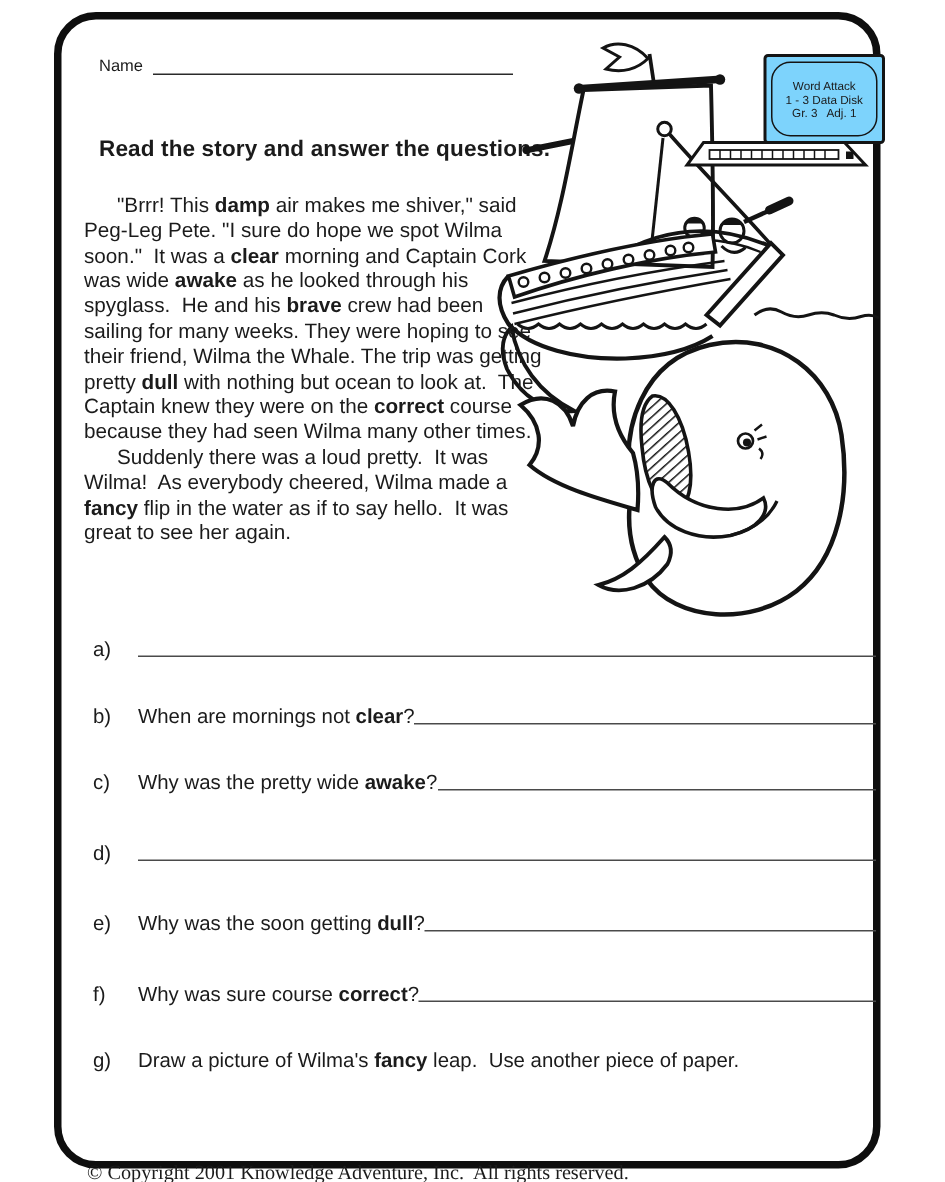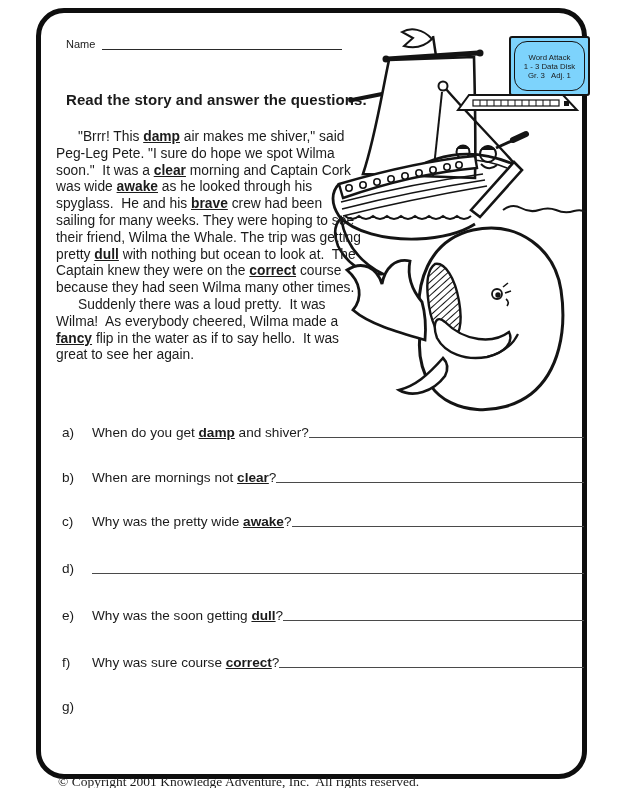--- a/index.html
+++ b/index.html
@@ -5,21 +5,21 @@
   html,body{margin:0;padding:0;background:#ffffff;}
   body{width:630px;height:788px;position:relative;overflow:hidden;
        font-family:"Liberation Sans", sans-serif;color:#1b1b1b;}
   .frame{position:absolute;left:36px;top:8px;width:551px;height:771px;
          border:5px solid #0e0e0e;border-radius:28px;box-sizing:border-box;background:#fff;}
   .name-row{position:absolute;left:66px;top:34px;font-size:11px;display:flex;align-items:flex-end;}
   .name-line{display:inline-block;width:240px;border-bottom:1.7px solid #2a2a2a;margin-left:7px;height:15px;}
   .instruction{position:absolute;left:66px;top:91px;font-size:15px;font-weight:bold;letter-spacing:.1px;}
   .story{position:absolute;left:56px;top:129px;width:308px;font-size:13.8px;line-height:16.8px;}
   .story p{margin:0;text-indent:22px;white-space:pre-wrap;}
-  .b{font-weight:bold;text-decoration:underline;}
+  .b{font-weight:bold;}
   .q-row{position:absolute;left:62px;right:46px;display:flex;align-items:flex-end;font-size:13.6px;}
   .q-label{flex:0 0 30px;}
   .q-text{white-space:pre;}
   .q-line{flex:1 1 auto;min-width:0;border-bottom:1.6px solid #4a4a4a;margin-bottom:2px;height:14px;}
   .footer{position:absolute;left:58px;top:774px;font-family:"Liberation Serif", serif;
           font-size:13.5px;white-space:pre;}
   .illustration{position:absolute;left:325px;top:26px;width:270px;height:392px;}
   .monitor{position:absolute;left:478px;top:36px;width:81px;height:60px;box-sizing:border-box;
            border:2.5px solid #141414;border-radius:3px;background:#7dd3fc;margin-left:31px;}
   .screen{position:absolute;left:3px;top:3px;right:3px;bottom:3px;border:1.8px solid #141414;
@@ -143,21 +143,20 @@
   <rect x="108" y="7" width="5" height="5" fill="#141414"></rect>
 </svg>
 
 <div class="story">
   <p><span>"Brrr! This </span><span class="b">damp</span><span> air makes me shiver," said Peg-Leg Pete. "I sure do hope we spot Wilma soon."  It was a </span><span class="b">clear</span><span> morning and Captain Cork was wide </span><span class="b">awake</span><span> as he looked through his spyglass.  He and his </span><span class="b">brave</span><span> crew had been sailing for many weeks. They were hoping to see their friend, Wilma the Whale. The trip was getting pretty </span><span class="b">dull</span><span> with nothing but ocean to look at.  The Captain knew they were on the </span><span class="b">correct</span><span> course because they had seen Wilma many other times.</span></p>
   <p><span>Suddenly there was a loud pretty.  It was Wilma!  As everybody cheered, Wilma made a </span><span class="b">fancy</span><span> flip in the water as if to say hello.  It was great to see her again.</span></p>
 </div>
 
 <div class="q-row" style="top:423px">
   <span class="q-label">a)</span>
-  <span class="q-text"><span>When do you get </span><span class="b">damp</span><span> and shiver?</span></span>
   <span class="q-line"></span>
 </div>
 <div class="q-row" style="top:468px">
   <span class="q-label">b)</span>
   <span class="q-text"><span>When are mornings not </span><span class="b">clear</span><span>?</span></span>
   <span class="q-line"></span>
 </div>
 <div class="q-row" style="top:512px">
   <span class="q-label">c)</span>
   <span class="q-text"><span>Why was the pretty wide </span><span class="b">awake</span><span>?</span></span>
@@ -172,16 +171,17 @@
   <span class="q-text"><span>Why was the soon getting </span><span class="b">dull</span><span>?</span></span>
   <span class="q-line"></span>
 </div>
 <div class="q-row" style="top:653px">
   <span class="q-label">f)</span>
   <span class="q-text"><span>Why was sure course </span><span class="b">correct</span><span>?</span></span>
   <span class="q-line"></span>
 </div>
 <div class="q-row" style="top:699px">
   <span class="q-label">g)</span>
+  <span class="q-text"><span>Draw a picture of Wilma's </span><span class="b">fancy</span><span> leap.  Use another piece of paper.</span></span>
 
 </div>
 
 <div class="footer">© Copyright 2001 Knowledge Adventure, Inc.  All rights reserved.</div>
 
 </body></html>

